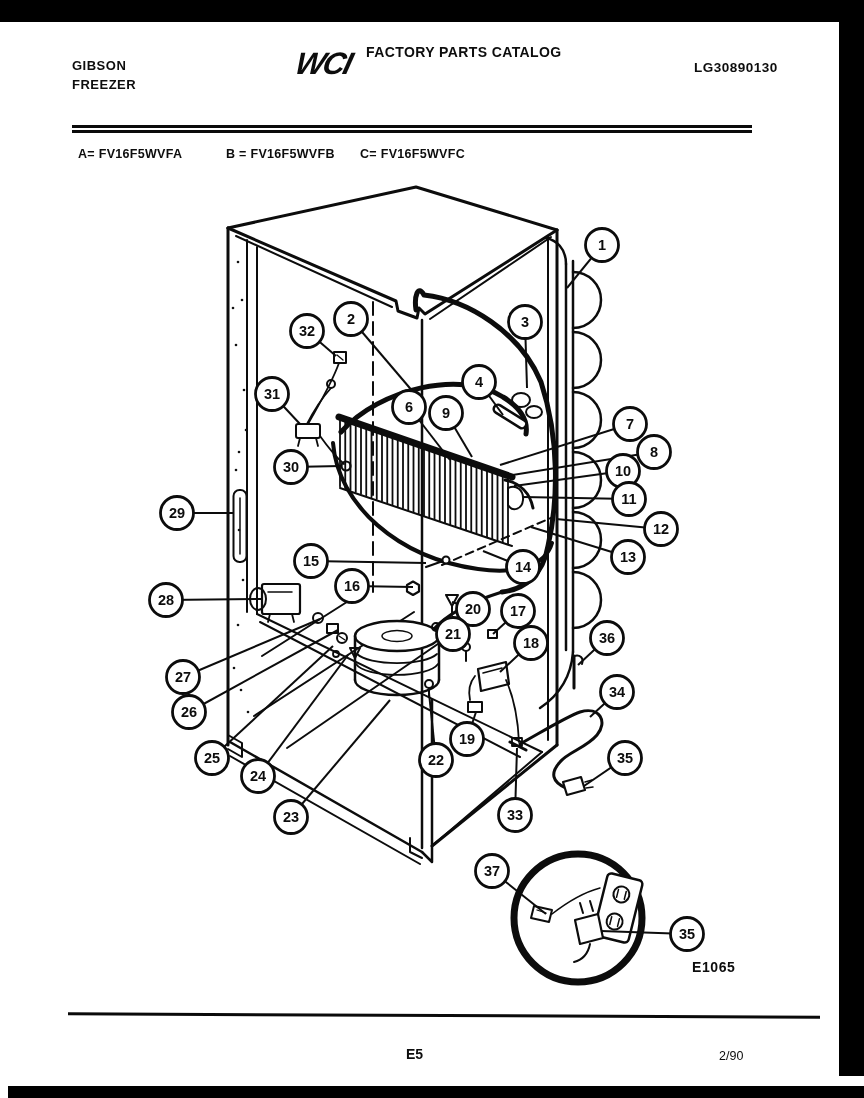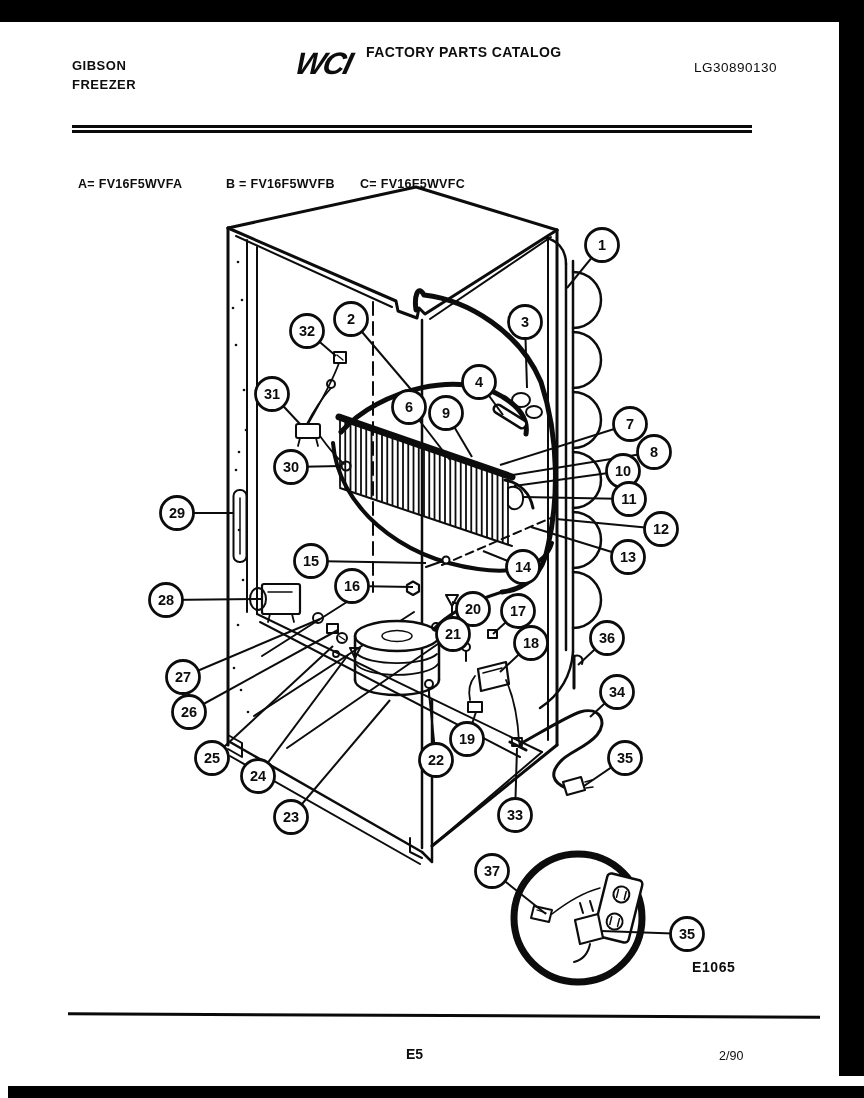--- a/index.html
+++ b/index.html
@@ -11,26 +11,26 @@
   .scanbar{position:absolute;background:#000;}
   .scanbar.top{left:0;top:0;width:864px;height:22px;}
   .scanbar.right{left:839px;top:0;width:25px;height:1076px;}
   .scanbar.bottom{left:8px;top:1086px;width:856px;height:12px;}
   .hdr-brand{position:absolute;left:72px;top:56px;font-size:13px;font-weight:bold;letter-spacing:.5px;line-height:19px;}
   .logo{
     position:absolute;left:296px;top:46px;font-size:31px;font-weight:900;font-style:italic;
     transform:skewX(-14deg);letter-spacing:-2px;
   }
   .hdr-title{position:absolute;left:366px;top:44px;font-size:14px;font-weight:bold;letter-spacing:.4px;}
-  .hdr-doc{position:absolute;left:670px;top:60px;font-size:13.5px;font-weight:normal;letter-spacing:.5px;padding-left:24px;}
+  .hdr-doc{position:absolute;left:670px;top:60px;font-size:13.5px;font-weight:bold;letter-spacing:.5px;padding-left:24px;}
   .rule{position:absolute;background:#0a0a0a;}
   .rule.r1{left:72px;top:125px;width:680px;height:2.5px;}
   .rule.r2{left:72px;top:130px;width:680px;height:2.5px;}
   .rule.footer{left:68px;top:1014px;width:752px;height:3.2px;transform:rotate(.25deg);}
-  .model{position:absolute;top:147px;font-size:12.5px;font-weight:bold;letter-spacing:.3px;margin-top:30px;}
+  .model{position:absolute;top:147px;font-size:12.5px;font-weight:bold;letter-spacing:.3px;}
   .model.a{left:78px;} .model.b{left:226px;text-align:right;} .model.c{left:360px;}
   .figcode{position:absolute;left:692px;top:959px;font-size:14px;font-weight:bold;letter-spacing:.6px;}
   .foot-page{position:absolute;left:406px;top:1046px;font-size:14px;font-weight:bold;}
   .foot-date{position:absolute;left:719px;top:1049px;font-size:12.5px;font-weight:normal;}
   svg.diagram{position:absolute;left:0;top:0;}
   .co-num{font-family:"Liberation Sans",sans-serif;font-weight:bold;font-size:14.5px;}
 </style>
 </head>
 <body>
 

